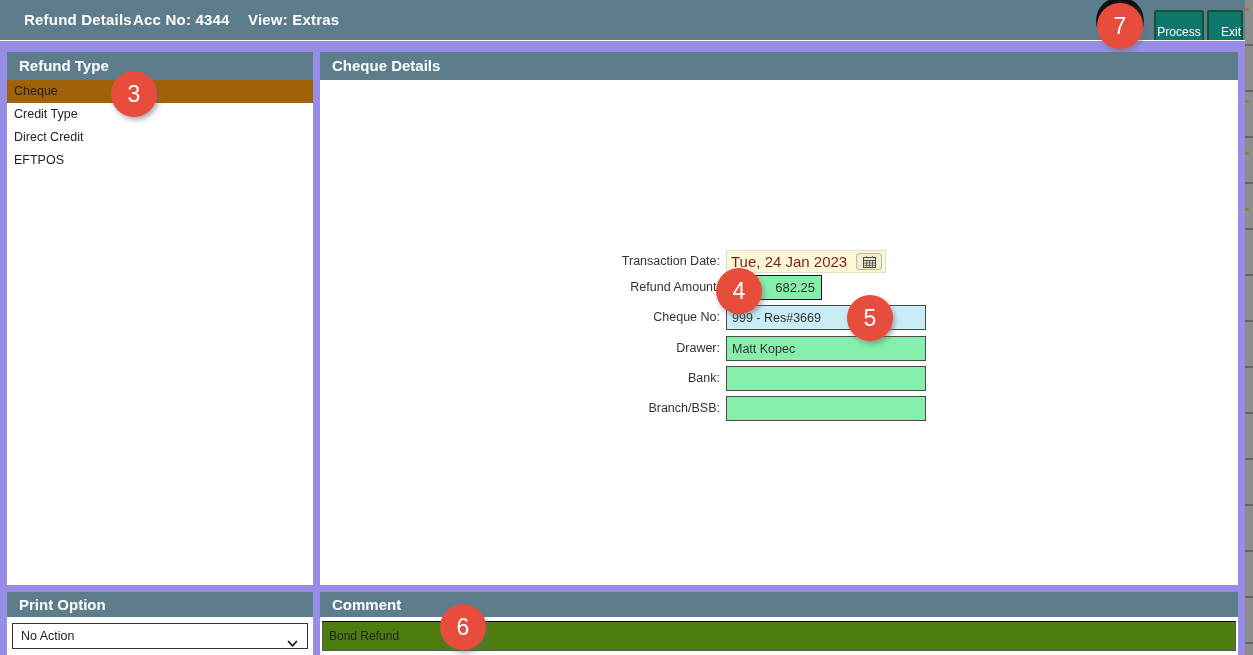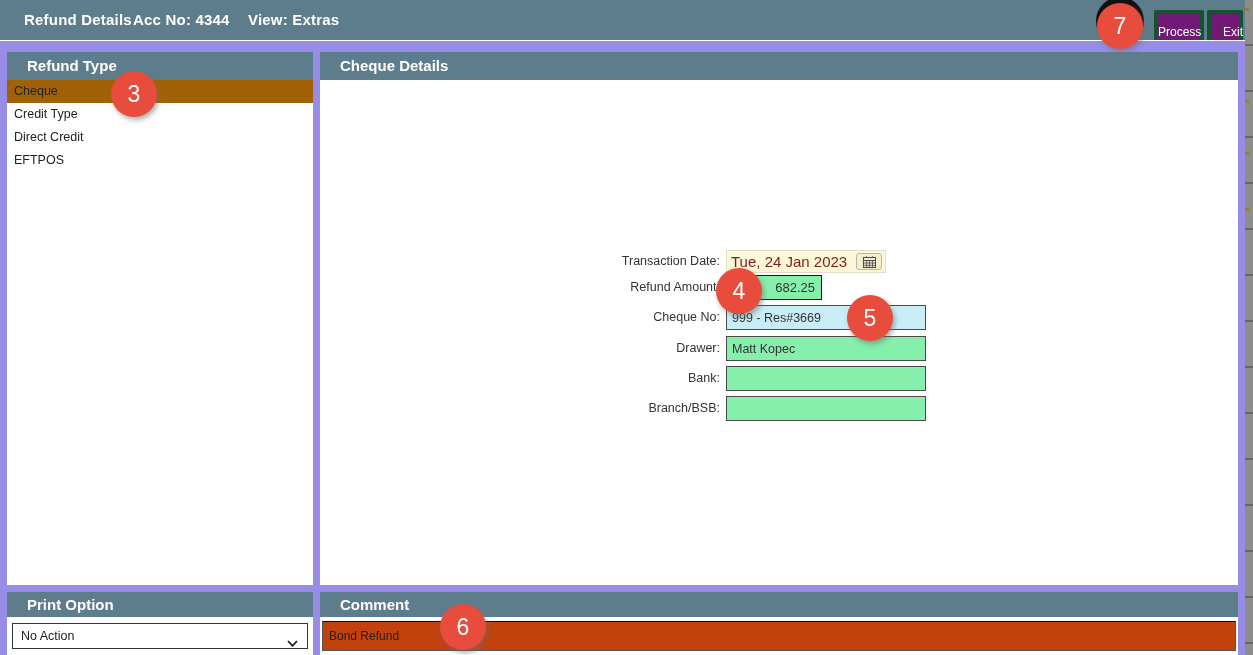--- a/index.html
+++ b/index.html
@@ -5,31 +5,31 @@
   * { margin:0; padding:0; box-sizing:border-box; }
   body { font-family:"Liberation Sans","DejaVu Sans",sans-serif; background:#fff; }
   .screen { position:relative; width:1253px; height:655px; background:#fff; overflow:hidden; }
 
   
   .topbar { position:absolute; left:0; top:0; width:1245px; height:40px; background:#5e7d8c; }
   .topbar-text { position:absolute; top:0; line-height:40px; font-size:15px; font-weight:600; color:#fff; letter-spacing:.2px; white-space:nowrap; }
   #tb-title { left:24px;text-align:center; }
   #tb-acc   { left:133px; }
   #tb-view  { left:248px; }
-  .tb-btn { position:absolute; top:10px; height:43px; background:#701a75; border:4px solid #14532d; border-radius:2px; color:#fff; font-size:12px; font-family:inherit; text-align:center; cursor:pointer; padding:0; }
+  .tb-btn { position:absolute; top:10px; height:43px; background:#0f766e; border:2px solid #14532d; border-radius:2px; color:#fff; font-size:12px; font-family:inherit; text-align:center; cursor:pointer; padding:0; }
   #btn-process { left:1154px; width:50px; }
   #btn-exit    { left:1207px; width:36px;padding-left:12px; }
   .topbar-underline { position:absolute; left:0; top:40px; width:1245px; height:1px; background:#fff; }
 
   
   .frame { position:absolute; left:0; top:41px; width:1245px; height:614px; background:#988de6; }
 
   
   .panel { position:absolute; background:#fff; overflow:hidden; }
-  .panel-header { background:#5e7d8c; color:#fff; font-size:15px; font-weight:600; padding-left:20px; }
+  .panel-header { background:#5e7d8c; color:#fff; font-size:15px; font-weight:600; padding-left:12px; }
   .ph-top { height:28px; line-height:28px; }
   .ph-bottom { height:25px; line-height:25px; }
 
   #panel-refund-type    { left:7px;   top:11px;  width:306px; height:533px; }
   #panel-cheque-details { left:320px; top:11px;  width:918px; height:533px; }
   #panel-print-option   { left:7px;   top:551px; width:306px; height:63px; }
   #panel-comment        { left:320px; top:551px; width:918px; height:63px; }
 
   
   .rt-item { height:23px; line-height:23px; font-size:12.5px; color:#222; padding-left:7px; cursor:pointer; }
@@ -55,21 +55,21 @@
   #input-drawer { width:200px; }
   #input-bank   { width:200px; }
   #input-branch { width:200px; }
 
   
   .po-select { position:absolute; left:5px; top:31px; width:296px; height:26px; border:1px solid #333; background:#fff; cursor:pointer; }
   .po-select-text { position:absolute; left:8px; top:0; line-height:24px; font-size:12.5px; color:#222; }
   .po-chevron { position:absolute; right:9px; top:9px; }
 
   
-  #input-comment { position:absolute; left:2px; top:29px; width:914px; height:30px; border:1px solid #555; border-top-color:#000; background:#c2410c; font-family:inherit; font-size:12px; color:#222; padding-left:6px; }
+  #input-comment { position:absolute; left:2px; top:29px; width:914px; height:30px; border:1px solid #555; border-top-color:#000; background:#4d7c0f; font-family:inherit; font-size:12px; color:#222; padding-left:6px; }
 
   
   .badge { position:absolute; width:46px; height:46px; border-radius:50%; background:#e74c3c; color:#fff; font-size:23px; line-height:46px; text-align:center; box-shadow:2px 3px 5px rgba(110,110,110,.55); z-index:50; }
   #badge-3 { left:111px;  top:71px; }
   #badge-4 { left:716px;  top:268px; }
   #badge-5 { left:847px;  top:295px; }
   #badge-6 { left:440px;  top:604px; }
   #badge-7 { left:1097px; top:3px; }
   #badge7-arc { position:absolute; left:1096px; top:-3px; width:48px; height:48px; border-radius:50%; background:#111; z-index:49; }
 

